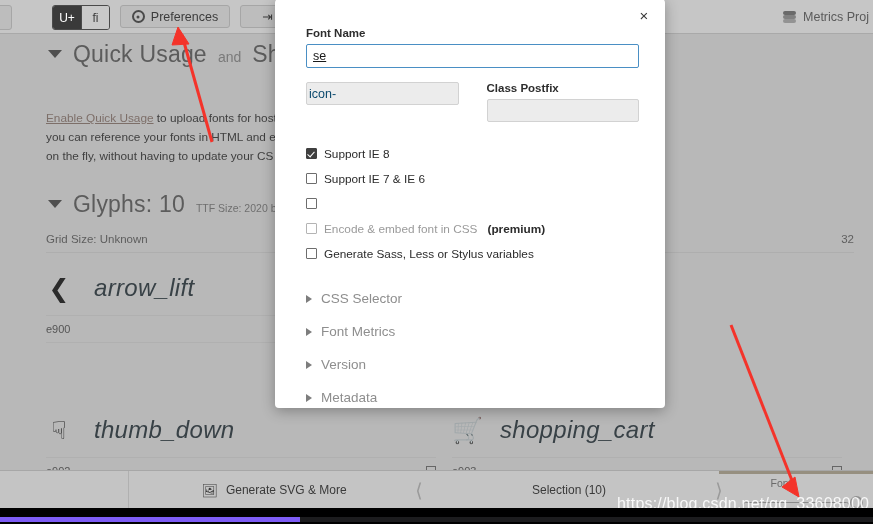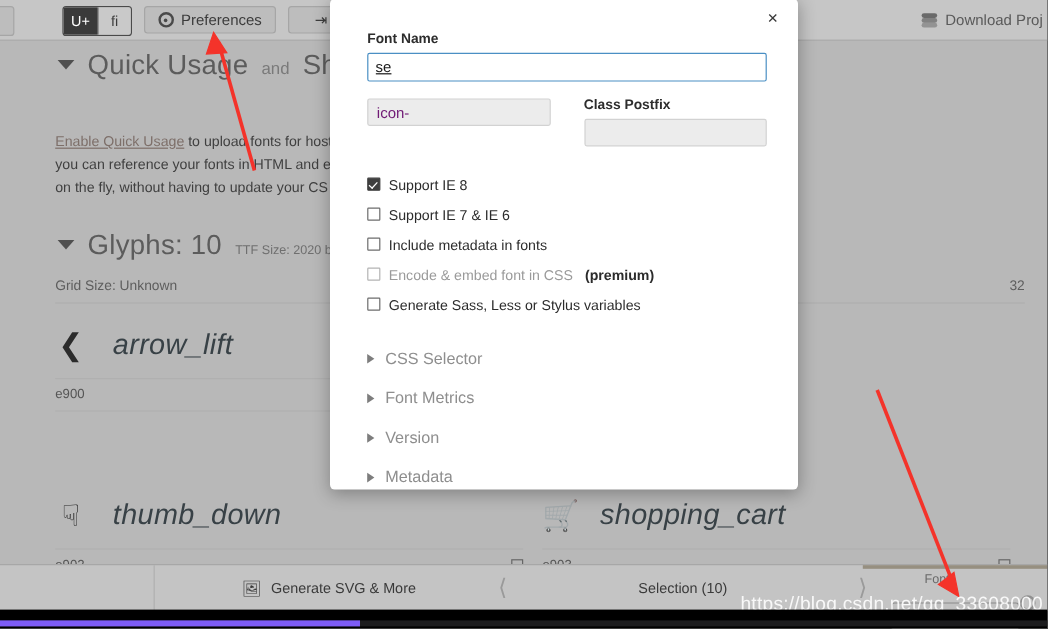--- a/index.html
+++ b/index.html
@@ -188,23 +188,23 @@
     border:1px solid #4a8fc4;border-radius:2px;
     background:#fff;color:#1a1a1a;
     font-family:"Liberation Sans", sans-serif;font-size:12.5px;
     padding:0 6px;outline:none;text-decoration:underline;
   }
   .two-col{display:flex;gap:28px;margin-top:14px;}
   .col{flex:1;}
   .ro-input{
     width:100%;height:23px;box-sizing:border-box;
     border:1px solid #d2d2d2;border-radius:2px;
-    background:#ececec;color:#701a75;
+    background:#ececec;color:#0c4a6e;
     font-family:"Liberation Sans", sans-serif;font-size:12.5px;
-    padding:0 7px;outline:none;
+    padding:0 2px;outline:none;
   }
   .checks{margin-top:19px;}
   .ck-row{
     display:flex;align-items:center;gap:7px;
     height:25px;font-size:11.8px;color:#2b2b2b;
   }
   .ck{
     width:11px;height:11px;flex:none;box-sizing:border-box;
     border:1px solid #6d6d6d;background:#fff;border-radius:1px;
     position:relative;
@@ -272,21 +272,21 @@
         <span>⇥</span>
         <span>R</span>
       </div>
 
       <div id="tb-project">
         <span class="stack-ico">
           <i style="top:0"></i>
             <i style="top:4px;opacity:.75"></i>
             <i style="top:8px;opacity:.55"></i>
         </span>
-        <span>Download Proj</span>
+        <span>Metrics Proj</span>
       </div>
     </div>
 
     <div class="content">
 
       <div id="quick-usage" class="sec-head">
         <span class="chev-down"></span>
         <span class="sec-title">Quick Usage</span>
         <span class="sec-sub">and</span>
         <span class="sec-title">Shari</span>
@@ -389,21 +389,20 @@
         <div class="ck-row">
           <span class="ck on"></span>
           <span>Support IE 8</span>
         </div>
         <div class="ck-row">
           <span class="ck"></span>
           <span>Support IE 7 &amp; IE 6</span>
         </div>
         <div class="ck-row">
           <span class="ck"></span>
-          <span>Include metadata in fonts</span>
         </div>
         <div class="ck-row dim">
           <span class="ck"></span>
           <span>Encode &amp; embed font in CSS</span>
           <span class="prem">(premium)</span>
         </div>
         <div class="ck-row">
           <span class="ck"></span>
           <span>Generate Sass, Less or Stylus variables</span>
         </div>

